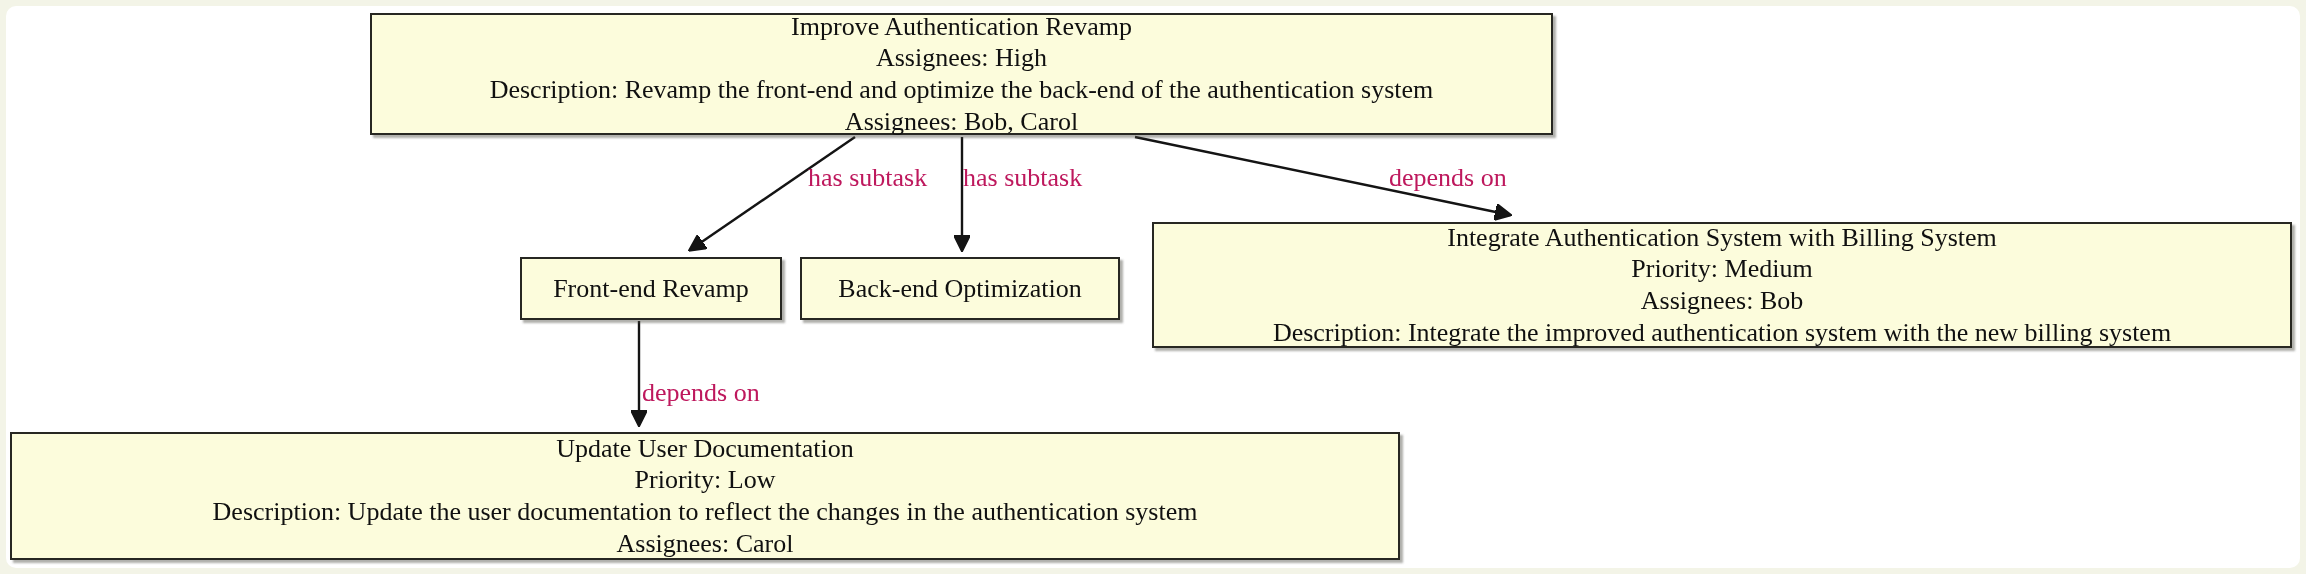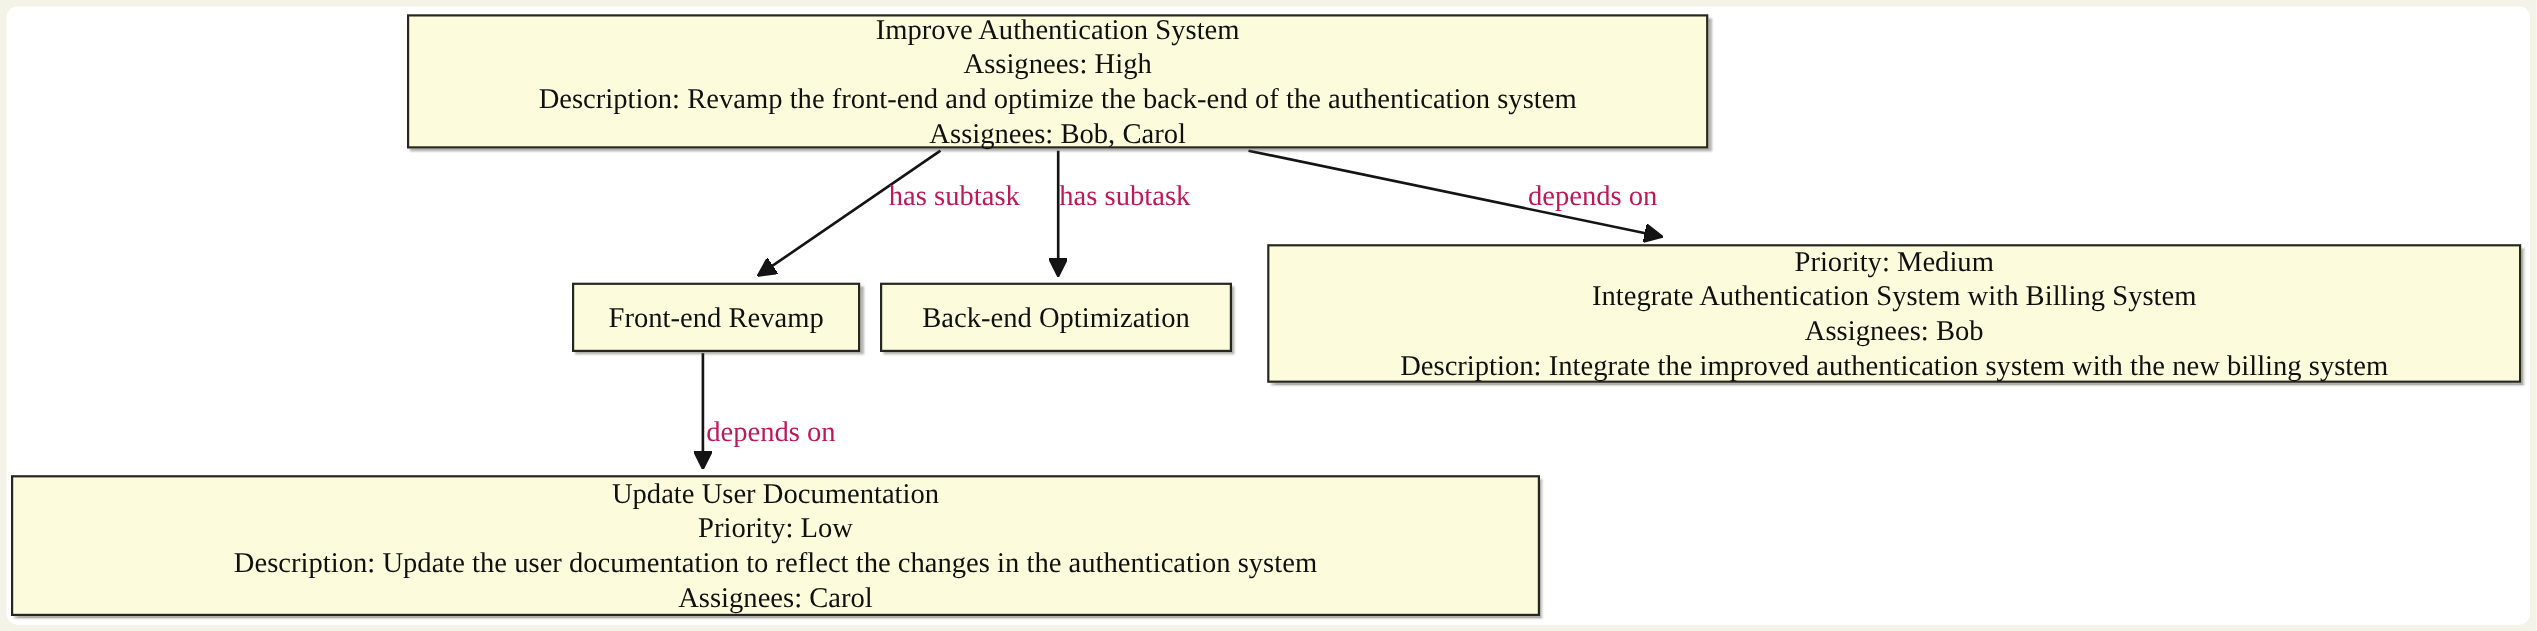--- a/index.html
+++ b/index.html
@@ -74,37 +74,37 @@
   <line x1="855" y1="137" x2="690" y2="250" stroke-width="2.4" marker-end="url(#arrow)"></line>
 
   <line x1="962" y1="137" x2="962" y2="250" stroke-width="2.4" marker-end="url(#arrow)"></line>
 
   <line x1="1135" y1="137" x2="1510" y2="215" stroke-width="2.4" marker-end="url(#arrow)"></line>
 
   <line x1="639" y1="321" x2="639" y2="425" stroke-width="2.4" marker-end="url(#arrow)"></line>
 </svg>
 
 <div class="node big" id="node-improve-auth">
-  <span class="line">Improve Authentication System</span>
+  <span class="line">Improve Authentication Revamp</span>
   <span class="line">Assignees: High</span>
   <span class="line">Description: Revamp the front-end and optimize the back-end of the authentication system</span>
   <span class="line">Assignees: Bob, Carol</span>
 </div>
 
 <div class="node small" id="node-frontend">
   <span class="line">Front-end Revamp</span>
 </div>
 
 <div class="node small" id="node-backend">
   <span class="line">Back-end Optimization</span>
 </div>
 
 <div class="node big" id="node-integrate">
+  <span class="line">Integrate Authentication System with Billing System</span>
   <span class="line">Priority: Medium</span>
-  <span class="line">Integrate Authentication System with Billing System</span>
   <span class="line">Assignees: Bob</span>
   <span class="line">Description: Integrate the improved authentication system with the new billing system</span>
 </div>
 
 <div class="node big" id="node-update-docs">
   <span class="line">Update User Documentation</span>
   <span class="line">Priority: Low</span>
   <span class="line">Description: Update the user documentation to reflect the changes in the authentication system</span>
   <span class="line">Assignees: Carol</span>
 </div>

